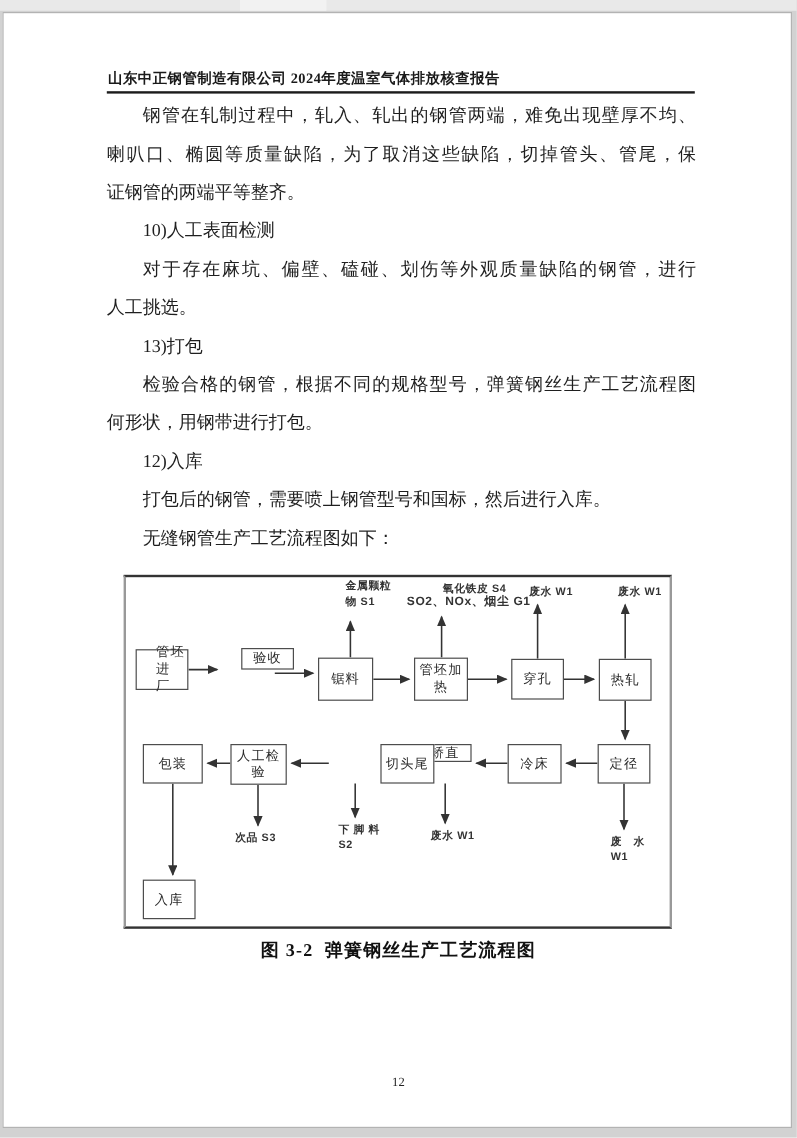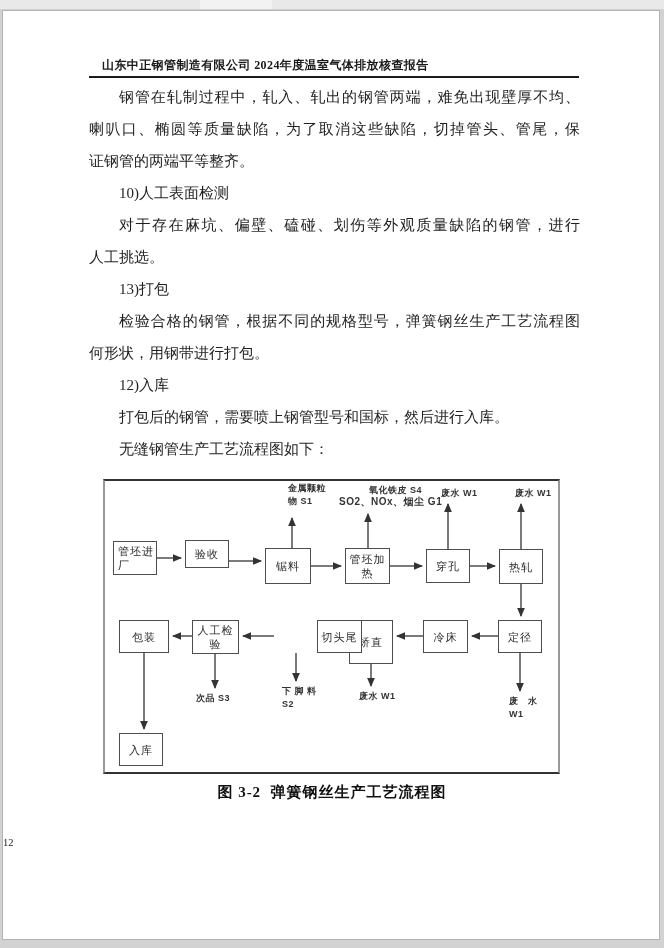--- a/index.html
+++ b/index.html
@@ -9,21 +9,21 @@
     font-family:"Liberation Serif", serif;
     color:#1c1c1c;
   }
   .topbar{position:absolute;left:0;top:0;width:664px;height:9px;background:#e9e9e9;}
   .topbar-tab{position:absolute;left:200px;top:0;width:72px;height:9px;background:#f2f2f2;}
   .page{
     position:absolute;left:2px;top:10px;width:658px;height:930px;
     background:#ffffff;border:1px solid #b3b3b3;box-sizing:border-box;
   }
   .doc-header{
-    position:absolute;left:99px;top:46px;
+    position:absolute;left:87px;top:46px;
     font-size:12px;font-weight:bold;letter-spacing:0.4px;color:#1a1a1a;white-space:nowrap;
   }
   .doc-header-rule{
     position:absolute;left:86px;top:65px;width:490px;height:2px;background:#1c1c1c;
   }
   .body-text{
     position:absolute;left:86px;top:70px;width:491px;
     font-size:15px;line-height:32px;color:#1f1f1f;
   }
   .tline{width:100%;white-space:nowrap;}
@@ -35,34 +35,34 @@
     border-left:2px solid #999;border-right:2px solid #999;
     font-family:"Liberation Serif", serif;
   }
   .flow-inner{position:relative;width:453px;height:291px;}
   .flow-arrows{position:absolute;left:0;top:0;width:453px;height:291px;}
   .flow-box{
     position:absolute;box-sizing:border-box;border:1px solid #4d4d4d;background:#fff;
     display:flex;flex-direction:column;justify-content:center;align-items:center;
     font-size:11px;line-height:14px;letter-spacing:1px;color:#2b2b2b;
   }
-  .flow-box.left{align-items:flex-start;padding-left:4px;}
+  .flow-box.left{align-items:flex-start;padding-left:16px;}
   .flow-label{
     position:absolute;white-space:pre;
     font-family:"Liberation Sans", sans-serif;
     font-size:9px;line-height:13px;font-weight:bold;color:#333;letter-spacing:0.5px;
   }
   .flow-label.big{font-size:10px;}
   .flow-label .u{text-underline-offset:2px;}
   .fig-caption{
     position:absolute;left:0;top:772px;width:658px;text-align:center;
     font-size:15px;font-weight:bold;color:#111;white-space:pre;letter-spacing:1px;
   }
   .page-number{
-    position:absolute;left:0;top:826px;width:658px;text-align:left;
+    position:absolute;left:0;top:886px;width:658px;text-align:center;
     font-size:10.5px;color:#222;
   }
 </style>
 </head>
 <body>
 
 <div class="topbar">
   <div class="topbar-tab"></div>
 </div>
 
@@ -111,21 +111,21 @@
           <line x1="110" y1="173" x2="110" y2="207" stroke="#333" stroke-width="1.3" marker-end="url(#ah)"></line>
           <line x1="191" y1="172" x2="191" y2="200" stroke="#333" stroke-width="1.3" marker-end="url(#ah)"></line>
           <line x1="266" y1="172" x2="266" y2="205" stroke="#333" stroke-width="1.3" marker-end="url(#ah)"></line>
           <line x1="415" y1="172" x2="415" y2="210" stroke="#333" stroke-width="1.3" marker-end="url(#ah)"></line>
           <line x1="39" y1="172" x2="39" y2="248" stroke="#333" stroke-width="1.3" marker-end="url(#ah)"></line>
         </svg>
         <div class="flow-box left" style="left: 8px; top: 60px; width: 44px; height: 34px;">
           <div>管坯进</div>
           <div>厂</div>
         </div>
-        <div class="flow-box" style="left: 80px; top: 59px; width: 44px; height: 28px;">
+        <div class="flow-box" style="left: 96px; top: 59px; width: 44px; height: 18px;">
           <div>验收</div>
         </div>
         <div class="flow-box" style="left: 160px; top: 67px; width: 46px; height: 36px;">
           <div>锯料</div>
         </div>
         <div class="flow-box" style="left: 240px; top: 67px; width: 45px; height: 36px; align-items: center;">
           <div>管坯加</div>
           <div>热</div>
         </div>
         <div class="flow-box" style="left: 321px; top: 68px; width: 44px; height: 34px;">
@@ -133,21 +133,21 @@
         </div>
         <div class="flow-box" style="left: 394px; top: 68px; width: 44px; height: 35px;">
           <div>热轧</div>
         </div>
         <div class="flow-box" style="left: 393px; top: 139px; width: 44px; height: 33px;">
           <div>定径</div>
         </div>
         <div class="flow-box" style="left: 318px; top: 139px; width: 45px; height: 33px;">
           <div>冷床</div>
         </div>
-        <div class="flow-box" style="left: 244px; top: 139px; width: 44px; height: 44px;">
+        <div class="flow-box" style="left: 244px; top: 139px; width: 44px; height: 15px;">
           <div>矫直</div>
         </div>
         <div class="flow-box" style="left: 169px; top: 139px; width: 45px; height: 33px; margin-left: 43px;">
           <div>切头尾</div>
         </div>
         <div class="flow-box" style="left: 87px; top: 139px; width: 47px; height: 34px;">
           <div>人工检</div>
           <div>验</div>
         </div>
         <div class="flow-box" style="left: 14px; top: 139px; width: 50px; height: 33px;">

